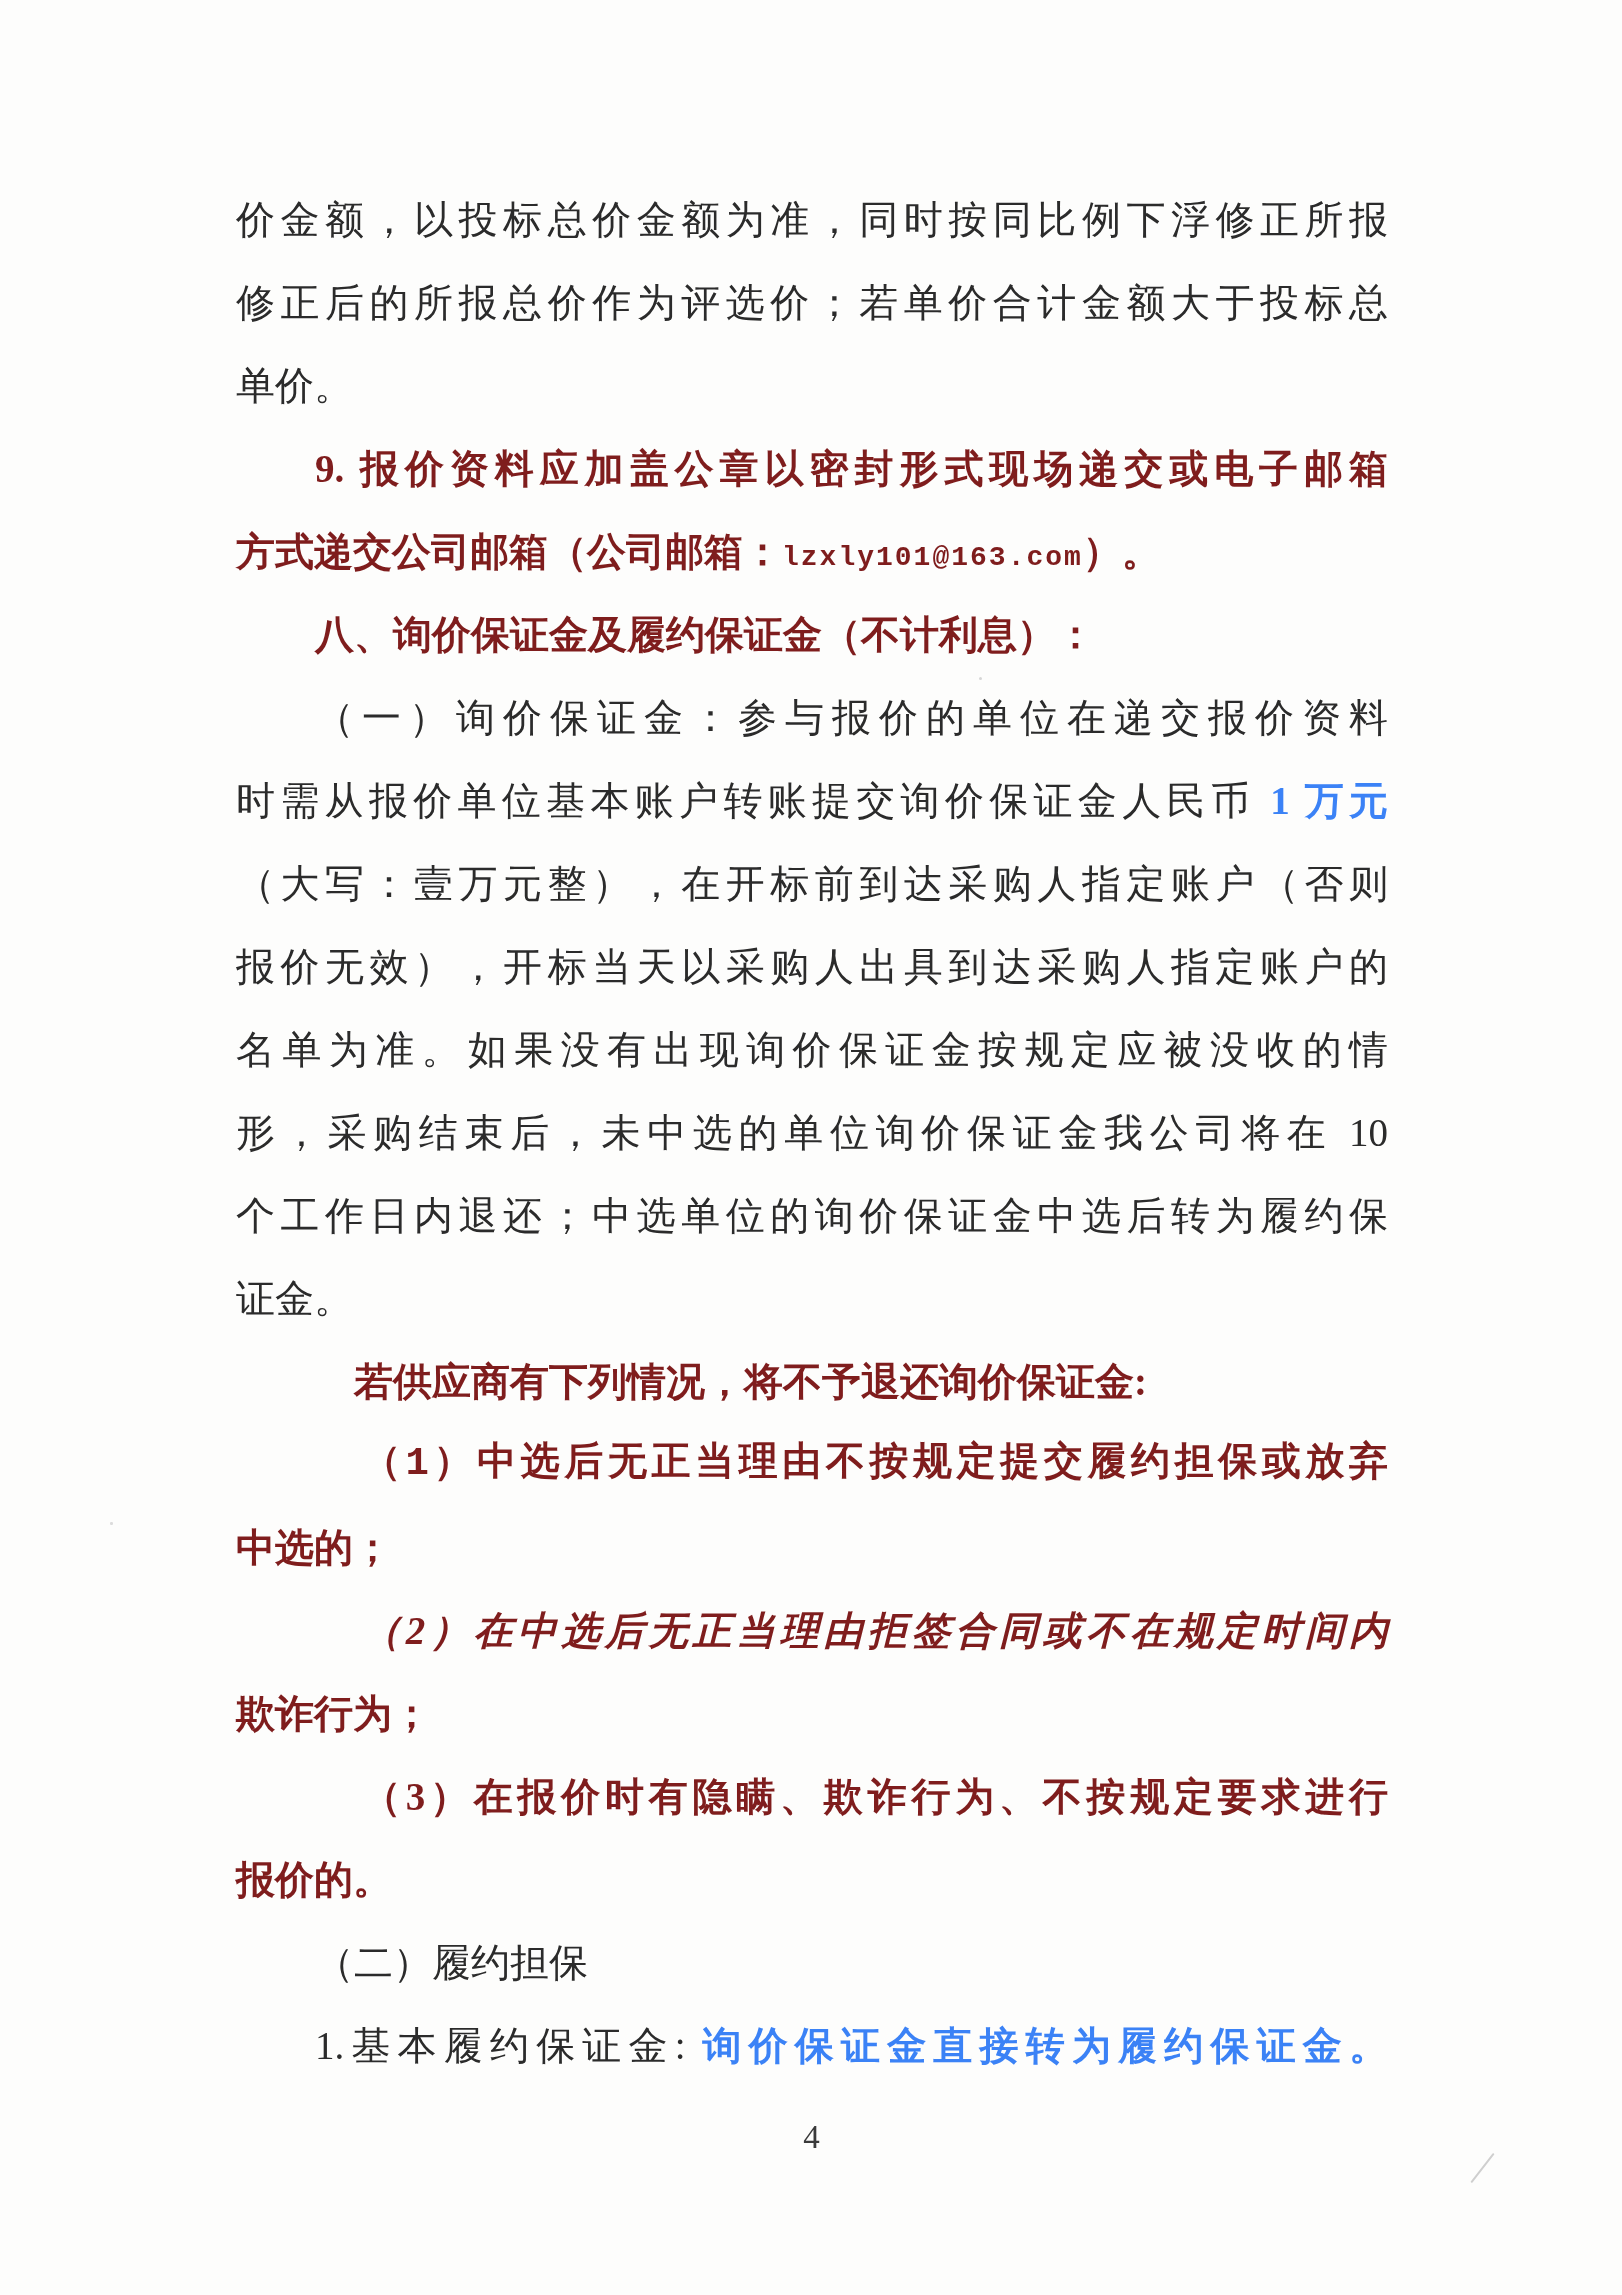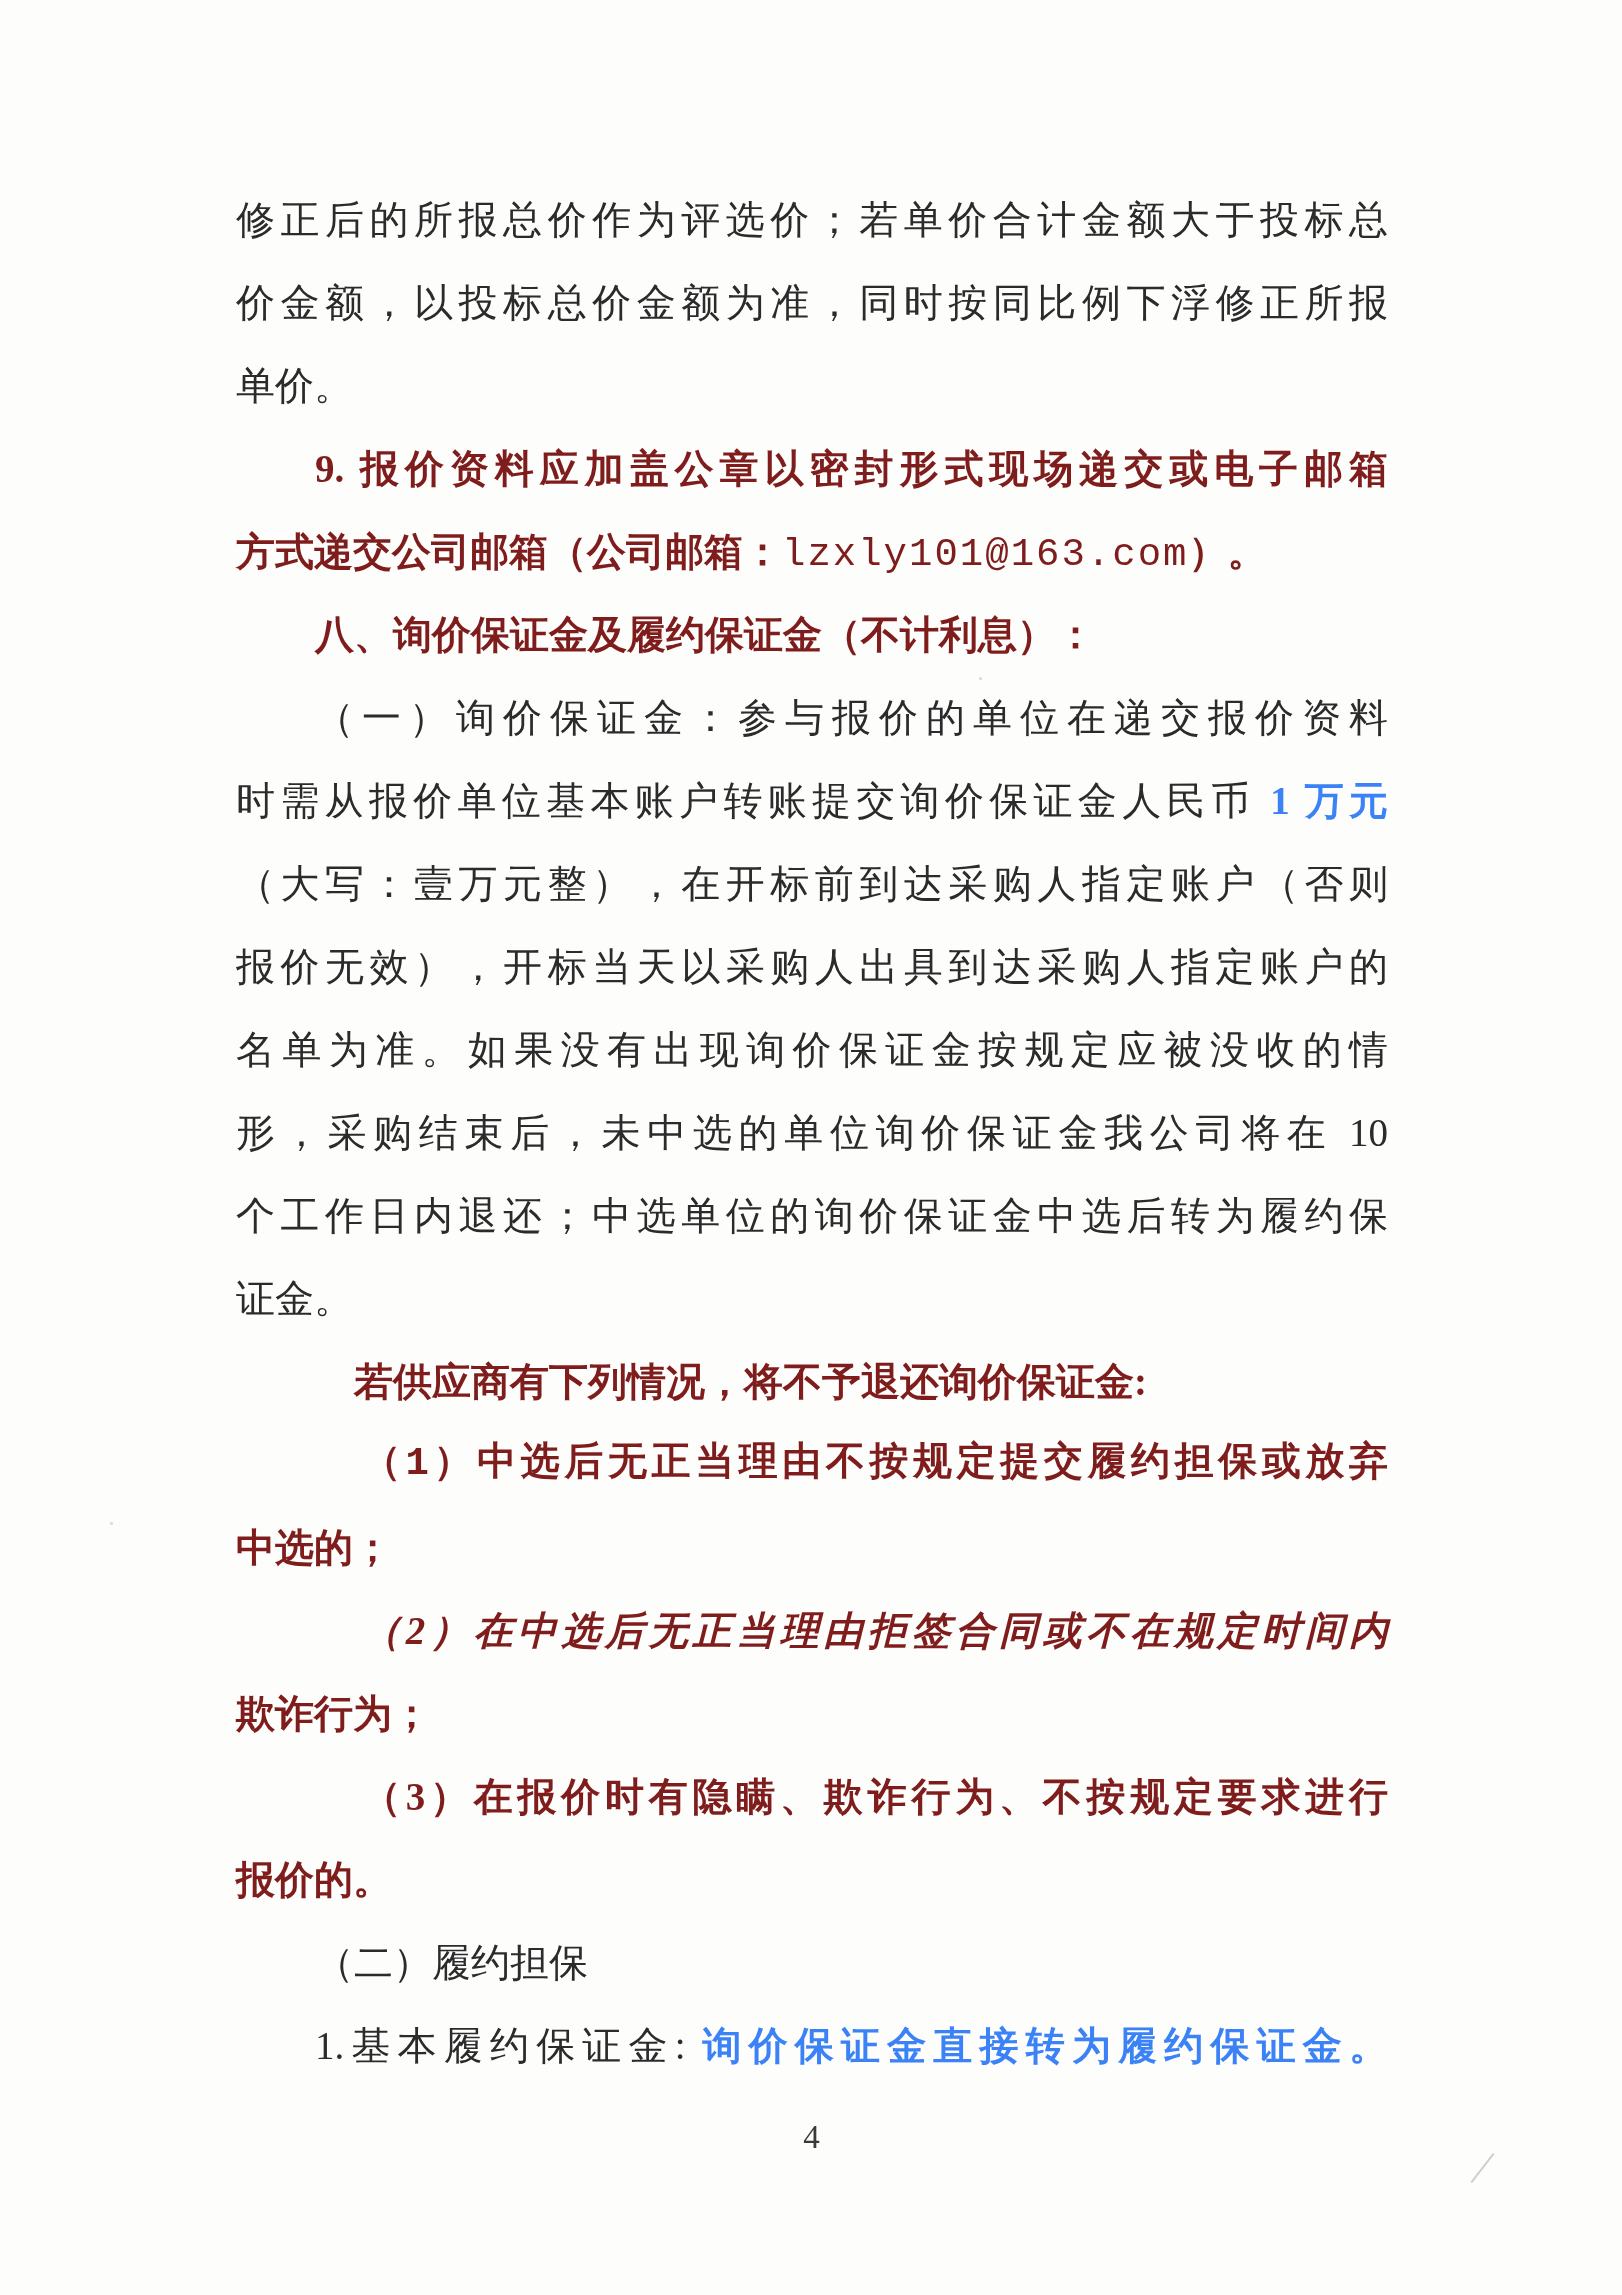--- a/index.html
+++ b/index.html
@@ -39,23 +39,23 @@
   .line.bold {
     font-weight: 700;
     color: #7f1d1d;
   }
   .seg-bold {
     font-weight: 700;
     color: #3b82f6;
   }
   .seg-mono {
     font-family: "Liberation Mono", "DejaVu Sans Mono", monospace;
-    font-size: 39px;
+    font-size: 28px;
     letter-spacing: 2px;
-    font-weight: 400;
+    font-weight: 700;
   }
   .page-number {
     position: absolute;
     top: 2114px;
     left: 0;
     width: 100%;
     height: 46px;
     line-height: 46px;
     text-align: center;
     font-size: 33px;
@@ -90,22 +90,22 @@
     height: 2.6px;
     background: #dcdcdc;
     border-radius: 50%;
   }
 </style>
 </head>
 <body>
 
 <div class="page">
   <div class="content" id="doc-lines">
+      <div class="line justify">价金额，以投标总价金额为准，同时按同比例下浮修正所报</div>
       <div class="line justify">修正后的所报总价作为评选价；若单价合计金额大于投标总</div>
-      <div class="line justify">价金额，以投标总价金额为准，同时按同比例下浮修正所报</div>
       <div class="line">单价。</div>
       <div class="line bold justify" style="padding-left: 79px;">9. 报价资料应加盖公章以密封形式现场递交或电子邮箱</div>
       <div class="line bold"><span class="">方式递交公司邮箱（公司邮箱：</span><span class="seg-mono">lzxly101@163.com</span><span class="">）。</span></div>
       <div class="line bold" style="padding-left: 79px;">八、询价保证金及履约保证金（不计利息）：</div>
       <div class="line justify" style="padding-left: 79px;">（一）询价保证金：参与报价的单位在递交报价资料</div>
       <div class="line justify"><span class="">时需从报价单位基本账户转账提交询价保证金人民币 </span><span class="seg-bold ">1 万元</span></div>
       <div class="line justify">（大写：壹万元整），在开标前到达采购人指定账户（否则</div>
       <div class="line justify">报价无效），开标当天以采购人出具到达采购人指定账户的</div>
       <div class="line justify">名单为准。如果没有出现询价保证金按规定应被没收的情</div>
       <div class="line justify">形，采购结束后，未中选的单位询价保证金我公司将在 10</div>

